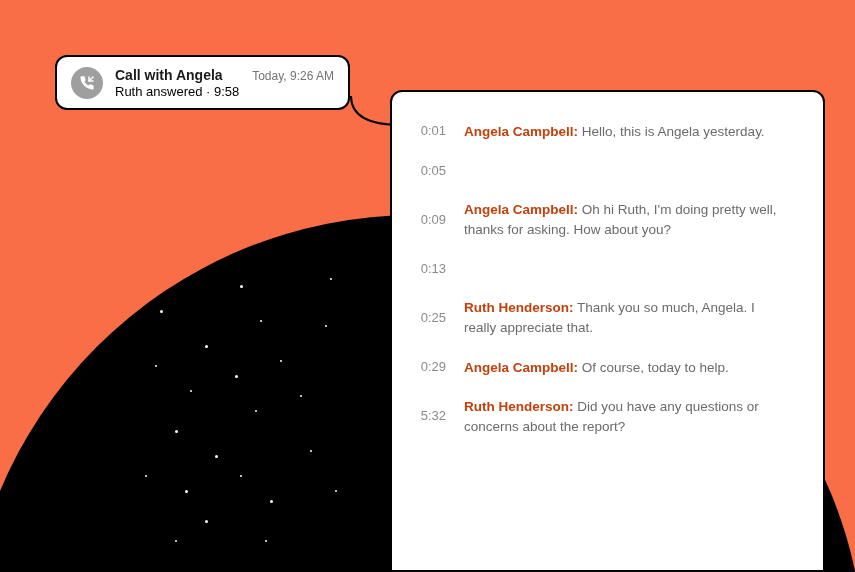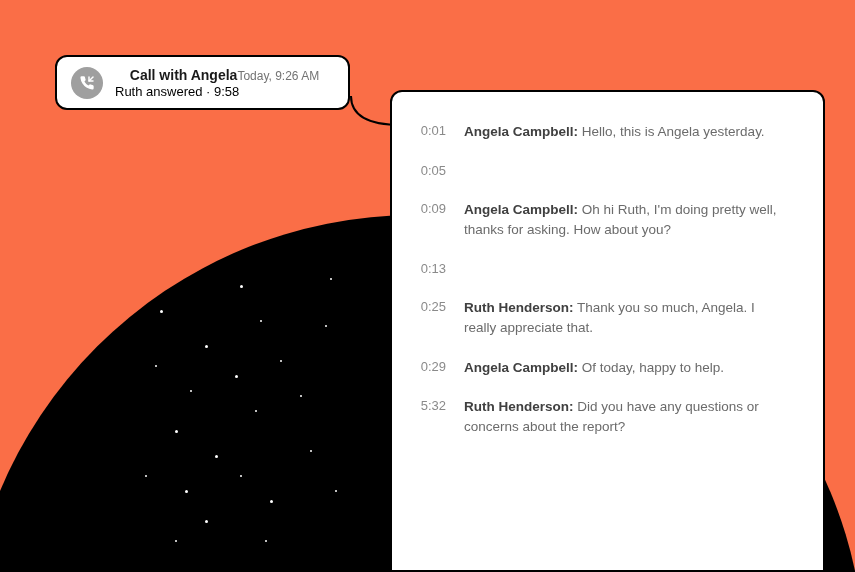--- a/index.html
+++ b/index.html
@@ -50,21 +50,21 @@
       flex-shrink: 0;
     }
     .call-info {
       flex: 1;
       display: flex;
       flex-direction: column;
       gap: 1px;
     }
     .call-top {
       display: flex;
-      justify-content: center;
+      justify-content: space-between;
       align-items: baseline;
     }
     .call-title {
       font-size: 14px;
       font-weight: 700;
       color: #1a1a1a;
     }
     .call-time {
       font-size: 12px;
       color: #737373;
@@ -87,40 +87,40 @@
       width: 435px;
       height: 482px;
       background: #fff;
       border: 2px solid #000;
       border-radius: 12px 12px 0 0;
       padding: 30px 34px 0 24px;
       overflow: hidden;
     }
     .transcript-row {
       display: flex;
-      align-items: flex-start;
+      align-items: center;
       gap: 18px;
       margin-bottom: 20px;
     }
     .ts {
       font-size: 13px;
       color: #8a8a8a;
       width: 30px;
       text-align: right;
       flex-shrink: 0;
       line-height: 1.45;
     }
     .line {
       font-size: 13.5px;
       color: #6b6b6b;
       line-height: 1.45;
     }
     .speaker {
       font-weight: 700;
-      color: #404040;
+      color: #c2410c;
     }
   </style>
 </head>
 <body>
 
 <div class="dark-circle"></div>
 <div id="stars-container">
     <div class="star" style="left: 160px; top: 310px; width: 3px; height: 3px;"></div>
     <div class="star" style="left: 240px; top: 285px; width: 3px; height: 3px;"></div>
     <div class="star" style="left: 330px; top: 278px; width: 2px; height: 2px;"></div>
@@ -182,20 +182,20 @@
       </div>
       <div class="transcript-row">
         <div class="ts">0:13</div>
       </div>
       <div class="transcript-row">
         <div class="ts">0:25</div>
         <div class="line"><span class="speaker">Ruth Henderson:</span><span> Thank you so much, Angela. I really appreciate that.</span></div>
       </div>
       <div class="transcript-row">
         <div class="ts">0:29</div>
-        <div class="line"><span class="speaker">Angela Campbell:</span><span> Of today, happy to help.</span></div>
+        <div class="line"><span class="speaker">Angela Campbell:</span><span> Of course, today to help.</span></div>
       </div>
       <div class="transcript-row">
         <div class="ts">5:32</div>
         <div class="line"><span class="speaker">Ruth Henderson:</span><span> Did you have any questions or concerns about the report?</span></div>
       </div>
     </div>
 </div>
 
 </body></html>

